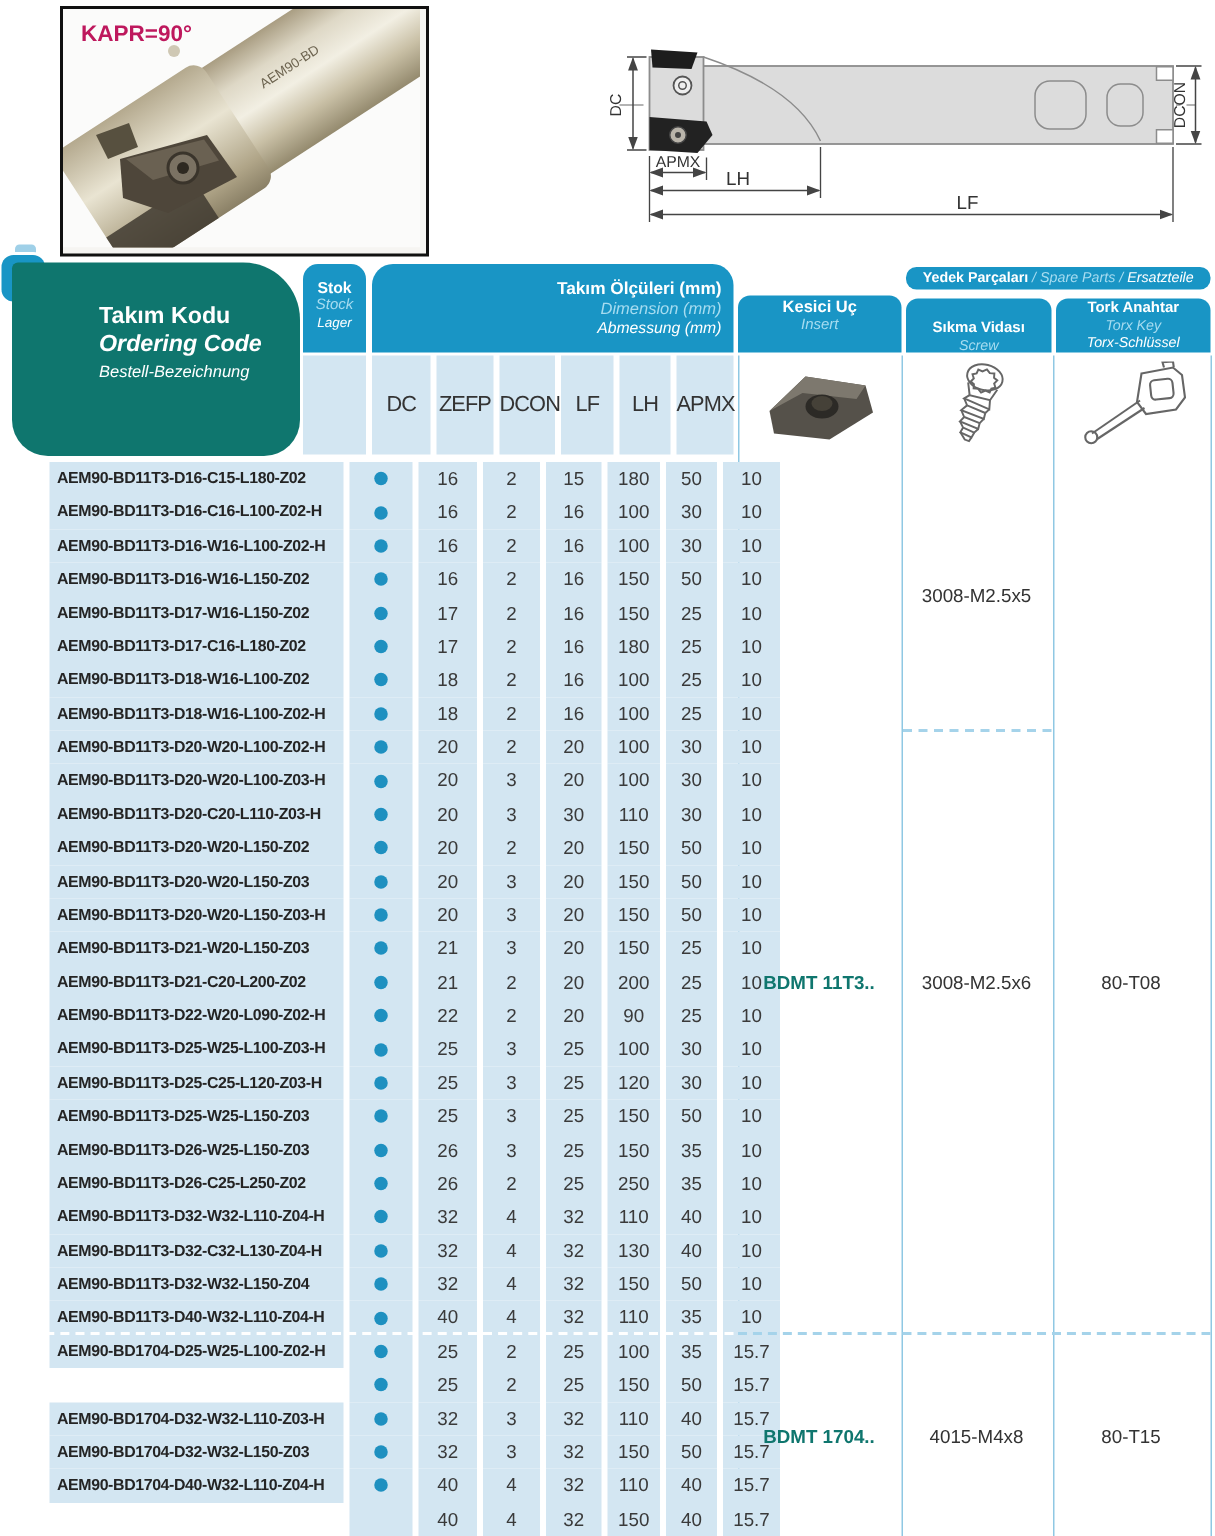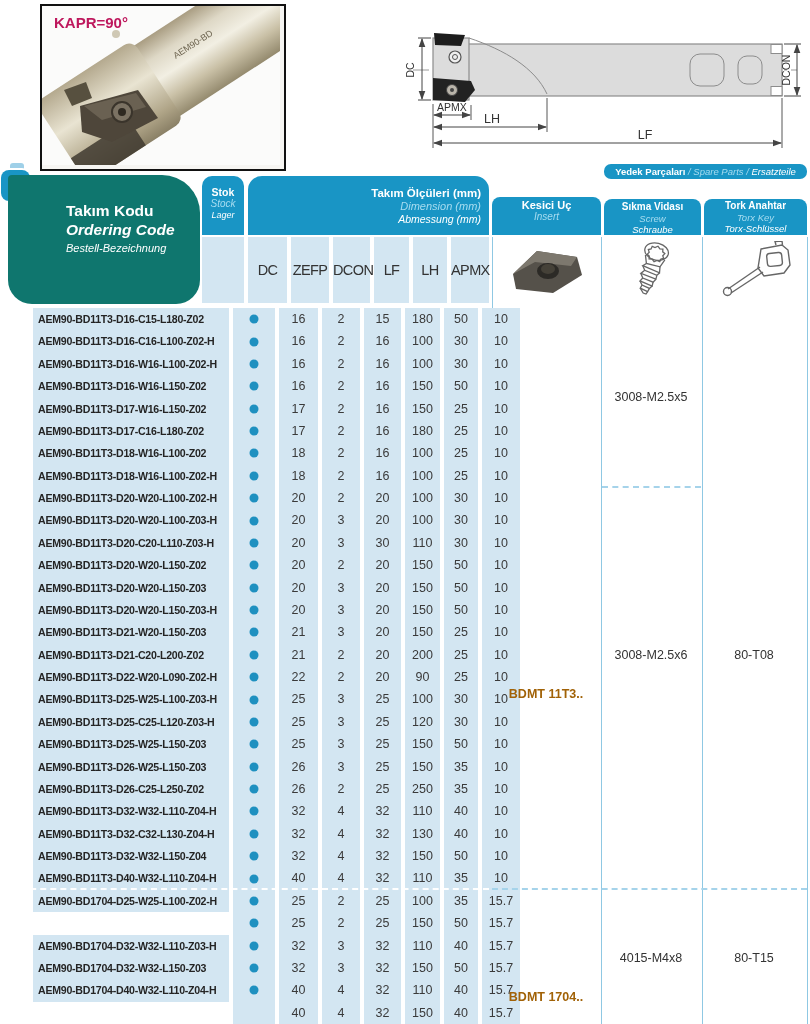--- a/index.html
+++ b/index.html
@@ -42,26 +42,26 @@
   .dims-hd .l1{font-size:11.5px;line-height:13px;}
   .dims-hd .l2{font-size:11px;line-height:13px;}
   .dims-hd .l3{font-size:10.5px;line-height:13px;}
 
   .insert-hd{position:absolute;left:492px;top:197px;width:109px;height:38px;border-radius:8px 8px 0 0;
              text-align:center;padding-top:2px;}
   .insert-hd .l1{font-size:11px;line-height:12px;}
   .insert-hd .l2{font-size:10px;line-height:11px;}
   .insert-hd .l3{font-size:11px;line-height:11px;margin-top:48px;}
 
-  .yedek-hd{position:absolute;left:604px;top:164px;width:203px;height:15px;border-radius:7px;
+  .yedek-hd{position:absolute;left:604px;top:178px;width:203px;height:15px;border-radius:7px;
             text-align:center;font-size:9.5px;line-height:15px;white-space:nowrap;}
   .yedek-hd .l2,.yedek-hd .l3{font-size:9.5px;}
 
   .screw-hd{position:absolute;left:604px;top:199px;width:97px;height:36px;border-radius:8px 8px 0 0;
-            text-align:center;padding-top:2px;}
+            text-align:center;padding-top:14px;}
   .torx-hd{position:absolute;left:704px;top:199px;width:103px;height:36px;border-radius:8px 8px 0 0;
            text-align:center;padding-top:1px;}
   .screw-hd .l1,.torx-hd .l1{font-size:10px;line-height:12px;}
   .screw-hd .l2,.torx-hd .l2{font-size:9.5px;line-height:11px;}
   .screw-hd .l3,.torx-hd .l3{font-size:9.5px;line-height:11px;}
 
   
   .c-code{left:2px;width:196px;}
   .c-stock{left:202px;width:42px;}
   .c-dc{left:248px;width:39px;}
@@ -86,21 +86,21 @@
   .cell{position:absolute;top:0;height:100%;background:#d3e6f2;}
   .cell.num{text-align:center;line-height:22.375px;font-size:12.5px;color:#3a3a3a;}
   .cell.code{font-weight:bold;font-size:10.6px;letter-spacing:-0.25px;color:#242424;
              line-height:22.375px;padding-left:5px;box-sizing:border-box;white-space:nowrap;}
   .dot{position:absolute;left:50%;top:50%;width:9px;height:9px;border-radius:50%;
        background:#1e90c0;transform:translate(-50%,-50%);}
 
   .vline{position:absolute;top:237px;bottom:0;width:1px;background:#8fc8e3;}
 
   .glabel{position:absolute;transform:translate(-50%,-50%);font-size:12.5px;color:#333;white-space:nowrap;}
-  .glabel.b{font-weight:bold;color:#a16207;margin-top:39px;}
+  .glabel.b{font-weight:bold;color:#0f766e;}
 
   .dash{position:absolute;border-top:2px dashed #a5d3ea;}
   .dash.white{border-top:2px dashed #ffffff;}
 </style>
 </head>
 <body>
 
 <div class="page">
 
   <div class="photo-box">

